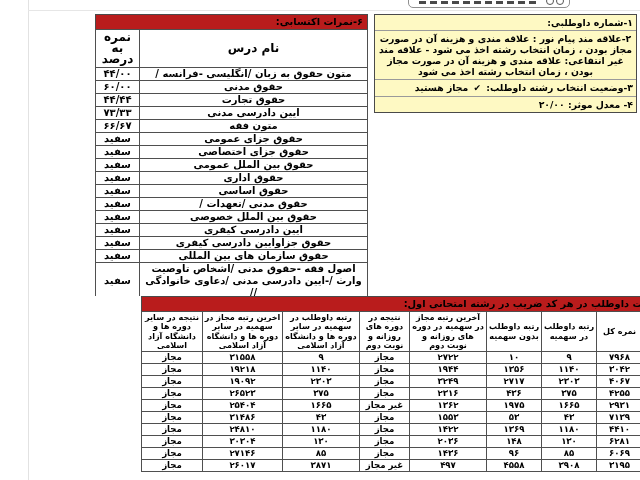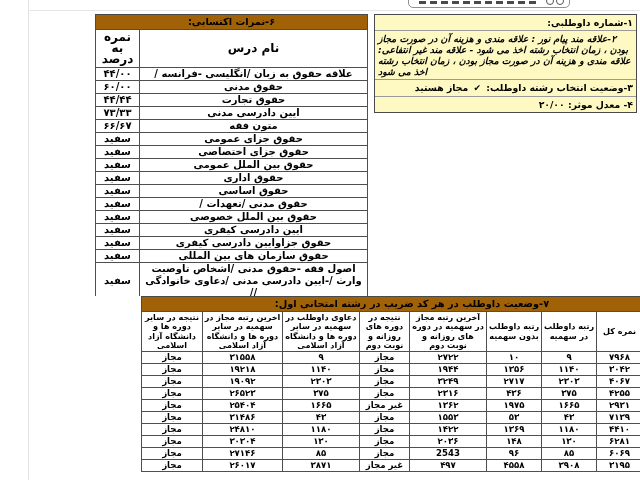--- a/index.html
+++ b/index.html
@@ -23,30 +23,30 @@
     background:repeating-linear-gradient(90deg,#4a4a4a 0 7px,transparent 7px 11px);}
 
   
   .info-panel{
     position:absolute;left:374px;top:14px;width:263px;box-sizing:border-box;
     border:1px solid #4a4a4a;background:#fef9c3;
     font-size:9.3px;line-height:11px;text-align:right;
   }
   .ip-row{padding:2px 3px;border-top:1px solid #9a9a9a;}
   .ip-row:first-child{border-top:none;}
-  .ip-note{text-align:left;font-style:italic;}
+  .ip-note{text-align:center;}
   .check{font-size:9px;padding:0 2px;}
   .ip-field-value{padding:1px 28px 0 0;}
 
   
   .section{position:absolute;background:#fff;}
   .section-title{
     border:1px solid #4a4a4a;border-bottom:none;
-    font-size:9.8px;line-height:12px;padding:1px 4px;text-align:center;
-    box-sizing:border-box;background:#a16207;
+    font-size:9.8px;line-height:12px;padding:1px 4px;text-align:right;
+    box-sizing:border-box;background:#b91c1c;
   }
   table{width:100%;border-collapse:collapse;table-layout:fixed;background:#fff;}
   th,td{border:1px solid #4f4f4f;text-align:center;vertical-align:middle;overflow:hidden;}
 
   
   .scores-section{left:95px;top:14px;width:273px;}
   .scores-section th{font-size:12px;line-height:11px;padding:2px 1px;}
   .scores-section td{font-size:10px;line-height:12px;padding:0 2px;height:12px;}
 
   
@@ -87,21 +87,21 @@
         <col style="width:44px">
       </colgroup>
     <thead>
       <tr>
           <th>نام درس</th>
           <th>نمره به درصد</th>
         </tr>
     </thead>
     <tbody>
         <tr>
-          <td>علاقه حقوق به زبان /انگلیسی -فرانسه /</td>
+          <td>متون حقوق به زبان /انگلیسی -فرانسه /</td>
           <td>۴۴/۰۰</td>
         </tr>
         <tr>
           <td>حقوق مدنی</td>
           <td>۶۰/۰۰</td>
         </tr>
         <tr>
           <td>حقوق تجارت</td>
           <td>۴۴/۴۴</td>
         </tr>
@@ -180,21 +180,21 @@
         <col style="width:auto">
     </colgroup>
     <thead>
       <tr>
           <th>کد ضریب</th>
           <th>نمره کل</th>
           <th>رتبه داوطلب در سهمیه</th>
           <th>رتبه داوطلب بدون سهمیه</th>
           <th>آخرین رتبه مجاز در سهمیه در دوره های روزانه و نوبت دوم</th>
           <th>نتیجه در دوره های روزانه و نوبت دوم</th>
-          <th>دعاوی داوطلب در سهمیه در سایر دوره ها و دانشگاه آزاد اسلامی</th>
+          <th>رتبه داوطلب در سهمیه در سایر دوره ها و دانشگاه آزاد اسلامی</th>
           <th>اخرین رتبه مجاز در سهمیه در سایر دوره ها و دانشگاه آزاد اسلامی</th>
           <th>نتیجه در سایر دوره ها و دانشگاه آزاد اسلامی</th>
         </tr>
     </thead>
     <tbody>
         <tr>
           <td>۱</td>
           <td>۷۹۶۸</td>
           <td>۹</td>
           <td>۱۰</td>
@@ -279,21 +279,21 @@
           <td>مجاز</td>
           <td>۱۳۰</td>
           <td>۳۰۳۰۴</td>
           <td>مجاز</td>
         </tr>
         <tr>
           <td>۹</td>
           <td>۶۰۶۹</td>
           <td>۸۵</td>
           <td>۹۶</td>
-          <td>2543</td>
+          <td>۱۴۳۶</td>
           <td>مجاز</td>
           <td>۸۵</td>
           <td>۲۷۱۴۶</td>
           <td>مجاز</td>
         </tr>
         <tr>
           <td>۱۰</td>
           <td>۳۱۹۵</td>
           <td>۳۹۰۸</td>
           <td>۴۵۵۸</td>

